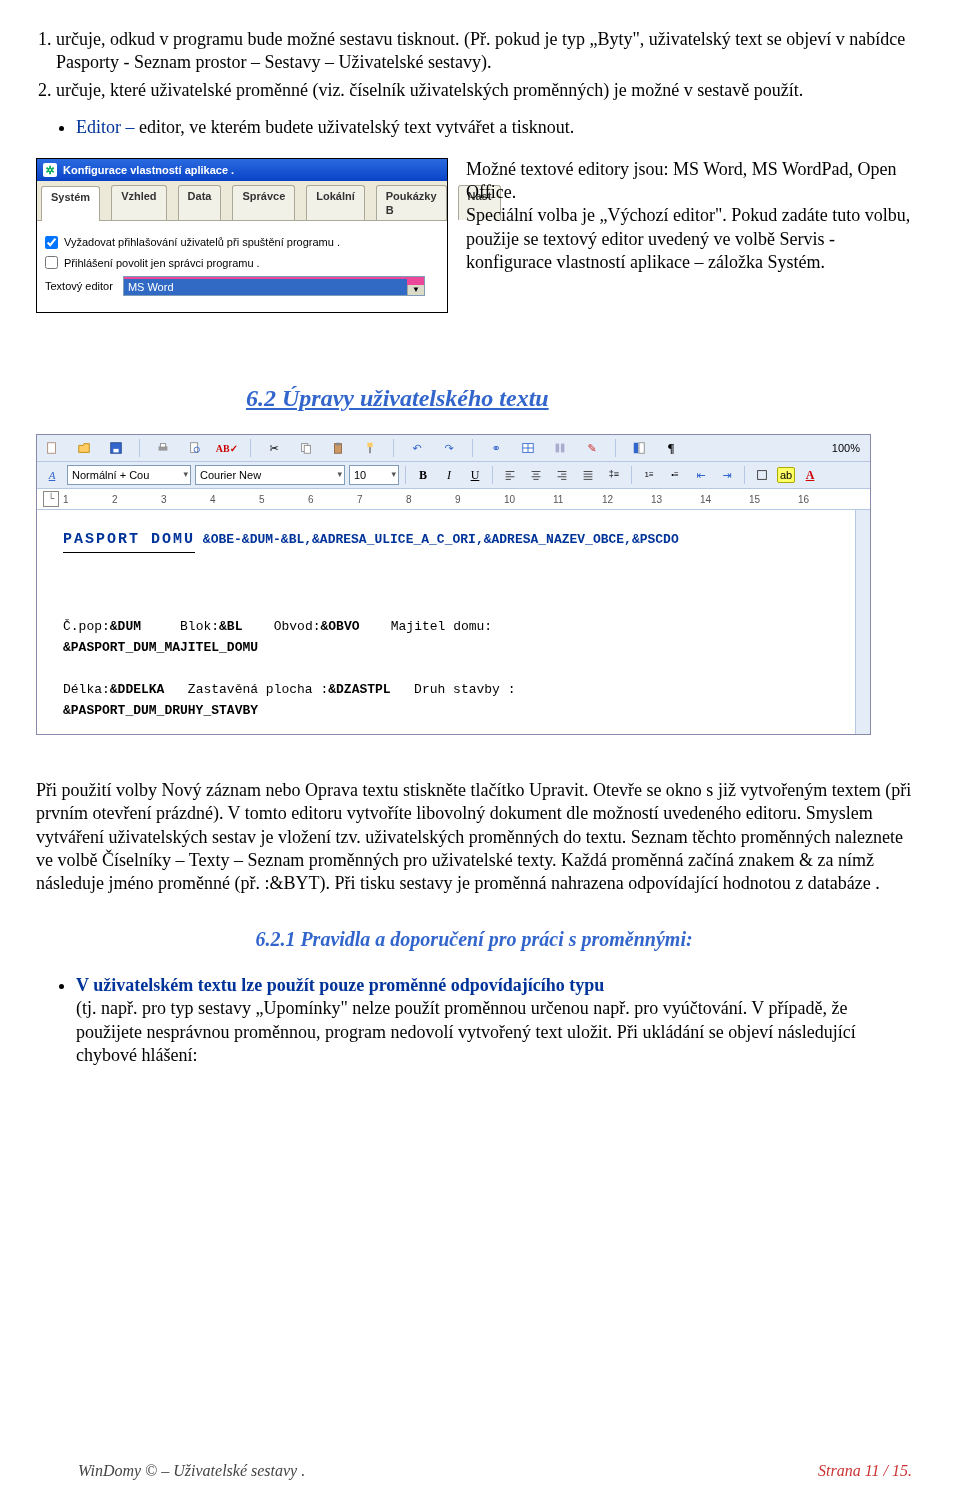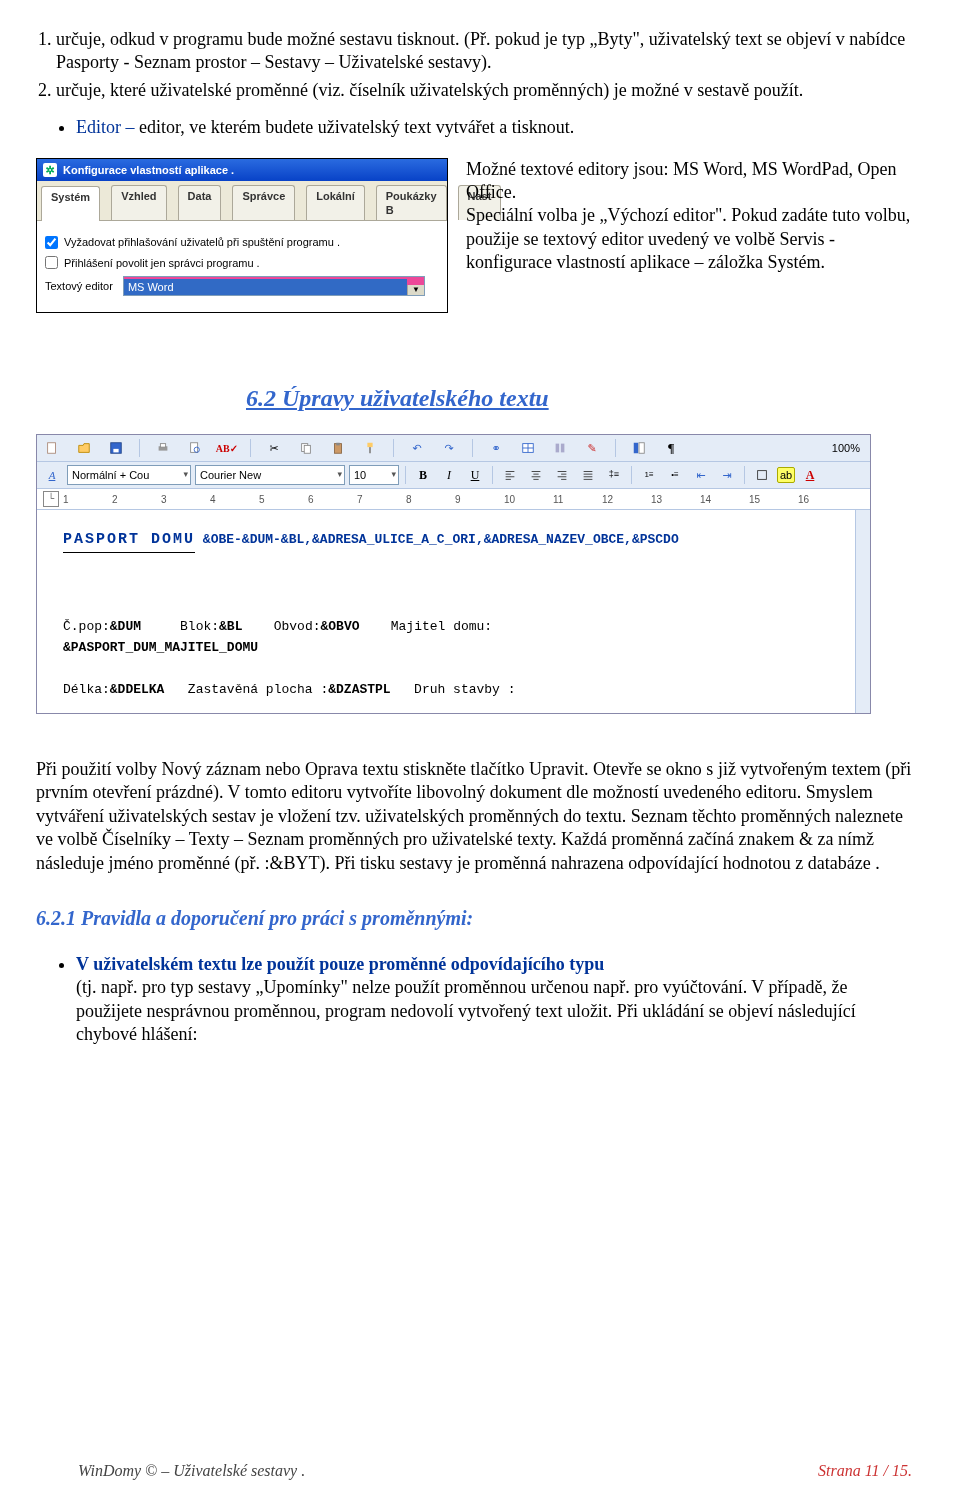--- a/index.html
+++ b/index.html
@@ -49,21 +49,21 @@
   .ruler span{display:inline-block;width:49px;text-align:left;}
   .ruler .bar{position:absolute;left:6px;top:2px;width:14px;height:14px;border:1px solid #888;display:flex;align-items:center;justify-content:center;font-size:9px;}
   .wdoc{background:#fff;padding:20px 20px 10px 26px;font-family:"Courier New",monospace;font-size:13px;}
   .wdoc .t1{font-size:15px;font-weight:bold;letter-spacing:2px;border-bottom:1px solid #000;display:inline-block;padding-bottom:2px;}
   .wdoc .t2{font-size:12px;font-weight:bold;letter-spacing:1px;text-decoration:underline;}
   .wdoc .l{margin:4px 0;white-space:pre; }
   .wdoc .b{font-weight:bold;}
   .wside{position:relative;}
   .wvr{position:absolute;right:0;top:0;bottom:0;width:14px;background:#e4ecf7;border-left:1px solid #b5c7e3;}
   
-  .h3{color:#3366cc;font-style:italic;font-weight:bold;font-size:20px;margin:30px 0 22px 0;}
+  .h3{color:#3366cc;font-style:italic;font-weight:bold;font-size:20px;margin:30px 0 22px 0;text-align:center;}
   
   .bluepara{color:#003399;font-weight:bold;}
   
   .footer{position:absolute;bottom:24px;left:78px;right:48px;display:flex;justify-content:space-between;font-style:italic;color:#444;font-size:16px;}
   .footer .r{color:#cc3333;}
 </style>
 </head>
 <body>
 <div class="page">
 
@@ -279,20 +279,21 @@
   <div class="wside">
     <div class="wdoc">
       <div style="color:#003399"><span class="t1">PASPORT  DOMU</span><span class="b">  &amp;OBE-&amp;DUM-&amp;BL,&amp;ADRESA_ULICE_A_C_ORI,&amp;ADRESA_NAZEV_OBCE,&amp;PSCDO</span></div>
       <div class="l">&nbsp;</div>
           <div class="l">&nbsp;</div>
       <div class="l">&nbsp;</div>
       <div class="l"><span>Č.pop:</span><span class="b">&amp;DUM</span><span>     </span><span>Blok:</span><span class="b">&amp;BL</span><span>    </span><span>Obvod:</span><span class="b">&amp;OBVO</span><span>    </span><span>Majitel domu:</span></div>
       <div class="l b">&amp;PASPORT_DUM_MAJITEL_DOMU</div>
       <div class="l">&nbsp;</div>
       <div class="l"><span>Délka:</span><span class="b">&amp;DDELKA</span><span>   </span><span>Zastavěná plocha :</span><span class="b">&amp;DZASTPL</span><span>   </span><span>Druh stavby :</span></div>
+      <div class="l b">&amp;PASPORT_DUM_DRUHY_STAVBY</div>
     </div>
     <div class="wvr"></div>
   </div>
 </div>
 
 <p>
   <span>Při použití volby </span><span class="bold">Nový záznam</span><span> nebo </span><span class="bold">Oprava</span><span> textu stiskněte tlačítko </span><span class="bold">Upravit.</span><span> Otevře se okno s již vytvořeným textem (při prvním otevření prázdné). V tomto editoru vytvoříte libovolný dokument dle možností uvedeného editoru. Smyslem vytváření uživatelských sestav je vložení tzv. </span><span class="bold">uživatelských proměnných</span><span> do textu. Seznam těchto proměnných naleznete ve volbě Číselníky – Texty – Seznam proměnných pro uživatelské texty. Každá proměnná začíná znakem  </span><span class="bold">&amp; za</span><span> nímž následuje jméno proměnné (př. :&amp;BYT). Při tisku sestavy je proměnná nahrazena odpovídající hodnotou z databáze .</span>
 </p>
 
 <div class="h3">6.2.1  Pravidla a doporučení pro práci s proměnnými:</div>

